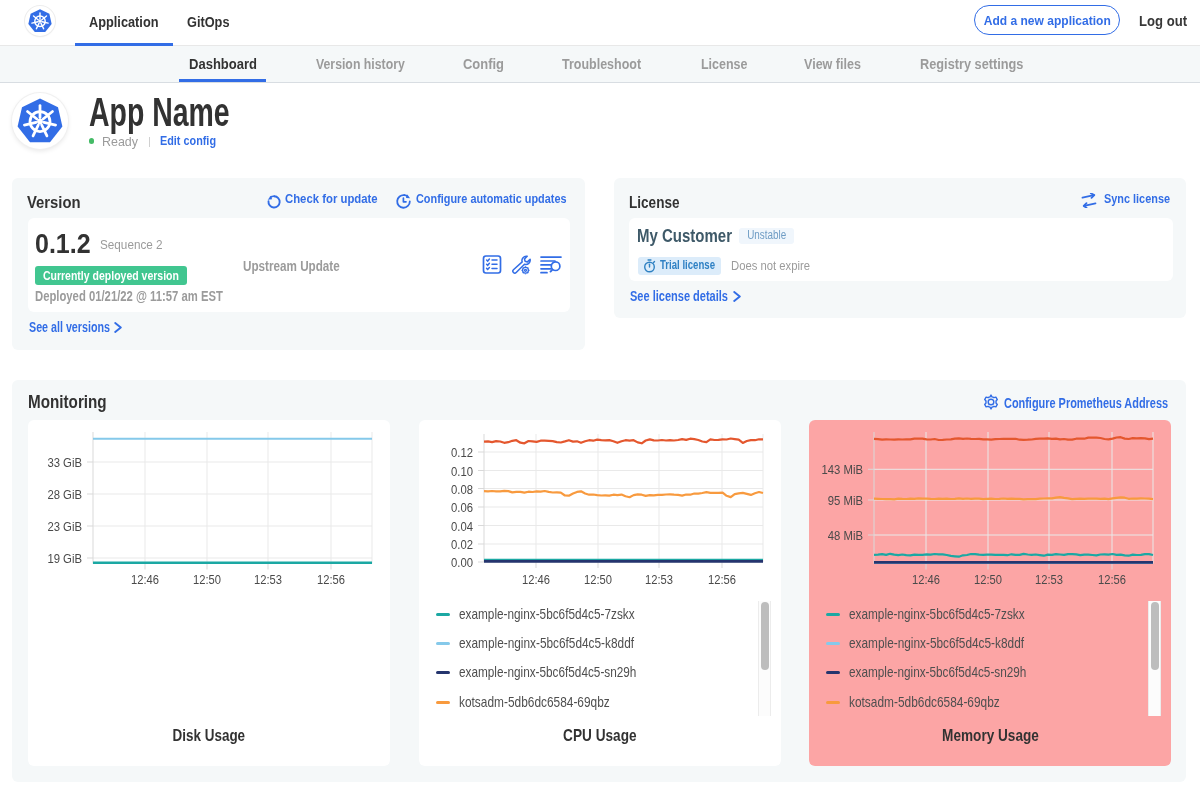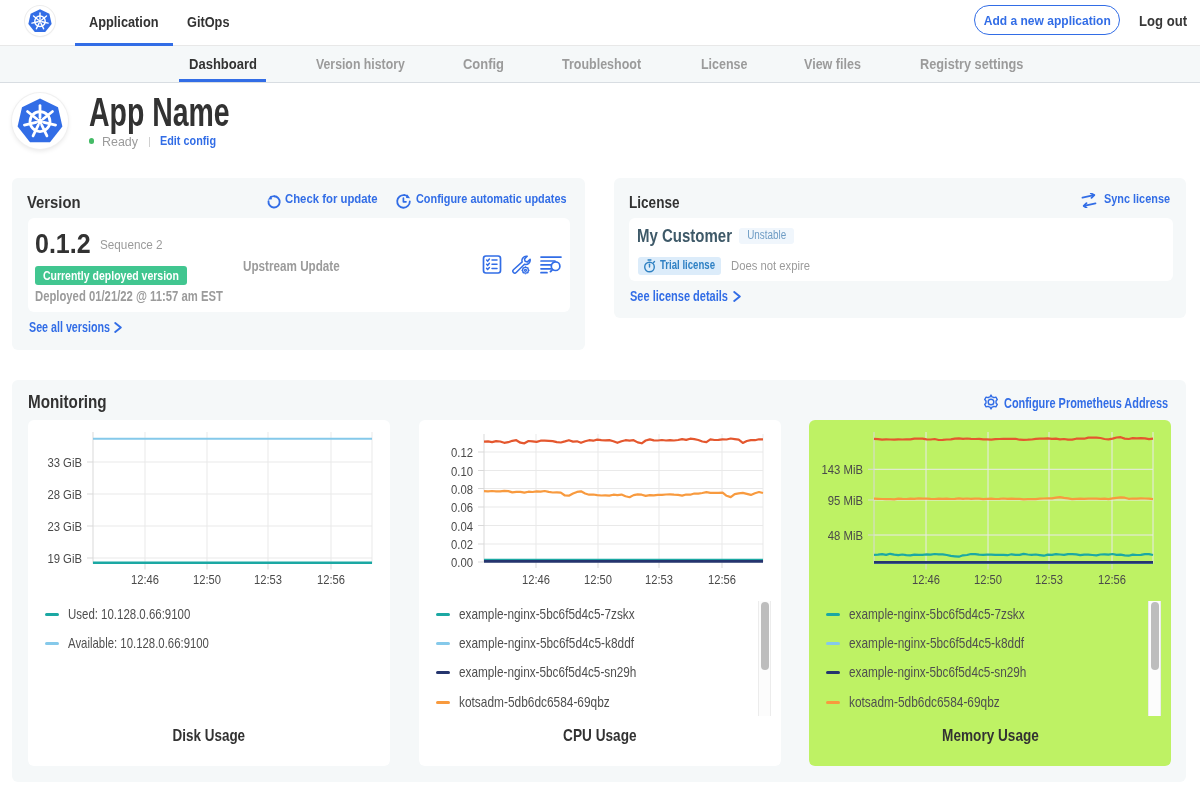--- a/index.html
+++ b/index.html
@@ -194,26 +194,20 @@
 </g>
 <g fill="#4a4a4a" font-size="13" text-anchor="middle">
 <text x="117" y="164.4" textLength="28.0" lengthAdjust="spacingAndGlyphs">12:46</text>
 <text x="179" y="164.4" textLength="28.0" lengthAdjust="spacingAndGlyphs">12:50</text>
 <text x="240" y="164.4" textLength="28.0" lengthAdjust="spacingAndGlyphs">12:53</text>
 <text x="303" y="164.4" textLength="28.0" lengthAdjust="spacingAndGlyphs">12:56</text>
 </g>
 <polyline points="65.0,18.7 344.0,18.7" fill="none" stroke="#85c9ea" stroke-width="2" stroke-linejoin="round"></polyline>
 <polyline points="65.0,142.7 344.0,142.7" fill="none" stroke="#1ba8a3" stroke-width="2.5" stroke-linejoin="round"></polyline>
 </svg>
-<div style="position:absolute;left:0;top:180px;width:362px;height:118px;">
-        <div style="position:absolute;left:17px;top:12.5px;width:14px;height:3px;border-radius:1.5px;background:#1ba8a3"></div>
-        <div style="position:absolute;left:40.3px;top:5.5px;line-height:15px;font-size:15px;color:#4f4f4f;white-space:pre;transform:scaleX(0.764);transform-origin:0 0;">Used: 10.128.0.66:9100</div>
-        <div style="position:absolute;left:17px;top:41.9px;width:14px;height:3px;border-radius:1.5px;background:#85c9ea"></div>
-        <div style="position:absolute;left:40.3px;top:34.9px;line-height:15px;font-size:15px;color:#4f4f4f;white-space:pre;transform:scaleX(0.759);transform-origin:0 0;">Available: 10.128.0.66:9100</div>
-      </div>
 <div style="position:absolute;left:135.2px;top:307.3px;line-height:17px;font-size:17px;font-weight:700;color:#323232;white-space:pre;transform:scaleX(0.791);transform-origin:50% 0;">Disk Usage</div>
 </div>
     <div style="position:absolute;left:407px;top:40px;width:362px;height:346px;background:#fff;border-radius:6px;">
 <svg width="362" height="176" viewBox="0 0 362 176" font-family="Liberation Sans, sans-serif">
 <g stroke="#e9e9e9" stroke-width="1">
 <line x1="65" y1="32" x2="344" y2="32"></line>
 <line x1="65" y1="50.5" x2="344" y2="50.5"></line>
 <line x1="65" y1="68.5" x2="344" y2="68.5"></line>
 <line x1="65" y1="87" x2="344" y2="87"></line>
 <line x1="65" y1="105.5" x2="344" y2="105.5"></line>
@@ -267,21 +261,21 @@
         <div style="position:absolute;left:40.3px;top:34.9px;line-height:15px;font-size:15px;color:#4f4f4f;white-space:pre;transform:scaleX(0.789);transform-origin:0 0;">example-nginx-5bc6f5d4c5-k8ddf</div>
         <div style="position:absolute;left:17px;top:71.3px;width:14px;height:3px;border-radius:1.5px;background:#25356e"></div>
         <div style="position:absolute;left:40.3px;top:64.3px;line-height:15px;font-size:15px;color:#4f4f4f;white-space:pre;transform:scaleX(0.785);transform-origin:0 0;">example-nginx-5bc6f5d4c5-sn29h</div>
         <div style="position:absolute;left:17px;top:100.7px;width:14px;height:3px;border-radius:1.5px;background:#f89a3e"></div>
         <div style="position:absolute;left:40.3px;top:93.7px;line-height:15px;font-size:15px;color:#4f4f4f;white-space:pre;transform:scaleX(0.793);transform-origin:0 0;">kotsadm-5db6dc6584-69qbz</div>
         <div style="position:absolute;left:338.6px;top:1px;width:13.2px;height:115px;background:#fcfcfc;border-left:1px solid #ececec;border-right:1px solid #ececec;"></div>
         <div style="position:absolute;left:341.6px;top:2.3px;width:8px;height:67.8px;background:#bdbdbd;border-radius:4px"></div>
       </div>
 <div style="position:absolute;left:135.2px;top:307.3px;line-height:17px;font-size:17px;font-weight:700;color:#323232;white-space:pre;transform:scaleX(0.801);transform-origin:50% 0;">CPU Usage</div>
 </div>
-    <div style="position:absolute;left:797px;top:40px;width:362px;height:346px;background:#bef264;border-radius:6px;">
+    <div style="position:absolute;left:797px;top:40px;width:362px;height:346px;background:#fca5a5;border-radius:6px;">
 <svg width="362" height="176" viewBox="0 0 362 176" font-family="Liberation Sans, sans-serif">
 <g stroke="#e9e9e9" stroke-width="1">
 <line x1="65" y1="49.3" x2="344" y2="49.3"></line>
 <line x1="65" y1="80" x2="344" y2="80"></line>
 <line x1="65" y1="115" x2="344" y2="115"></line>
 <line x1="117" y1="12" x2="117" y2="143.5"></line>
 <line x1="179" y1="12" x2="179" y2="143.5"></line>
 <line x1="240" y1="12" x2="240" y2="143.5"></line>
 <line x1="303" y1="12" x2="303" y2="143.5"></line>
 <line x1="344" y1="12" x2="344" y2="143.5"></line>

